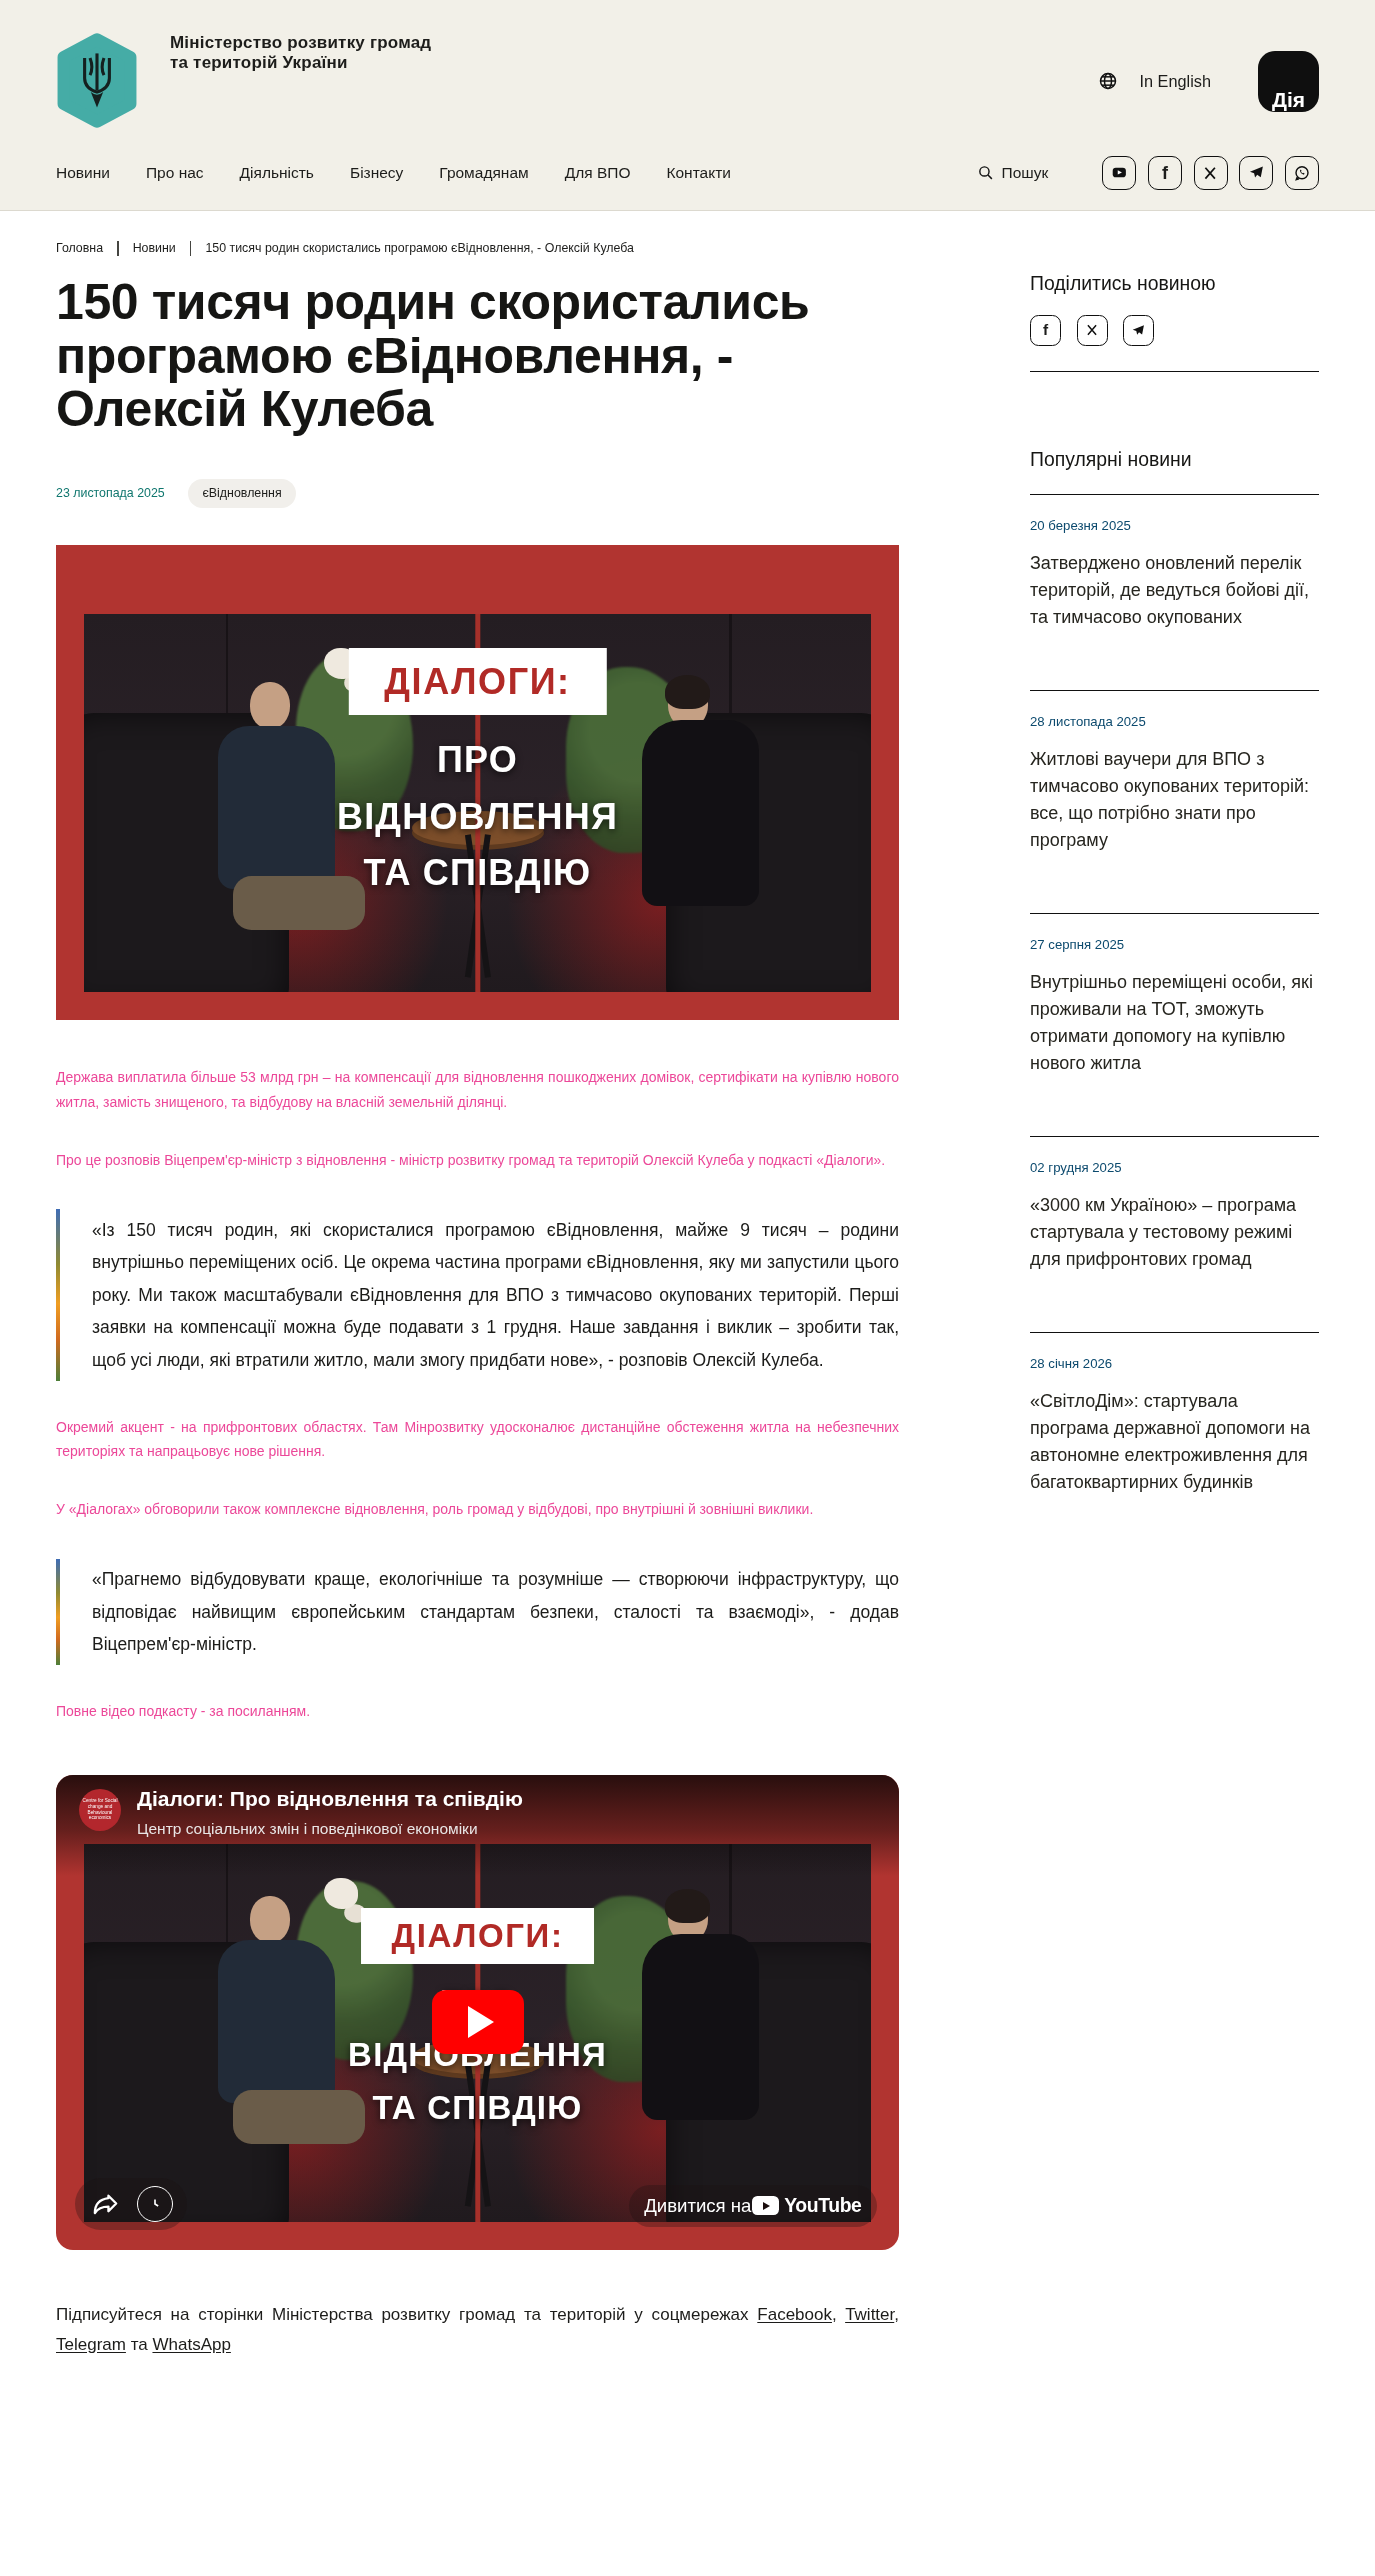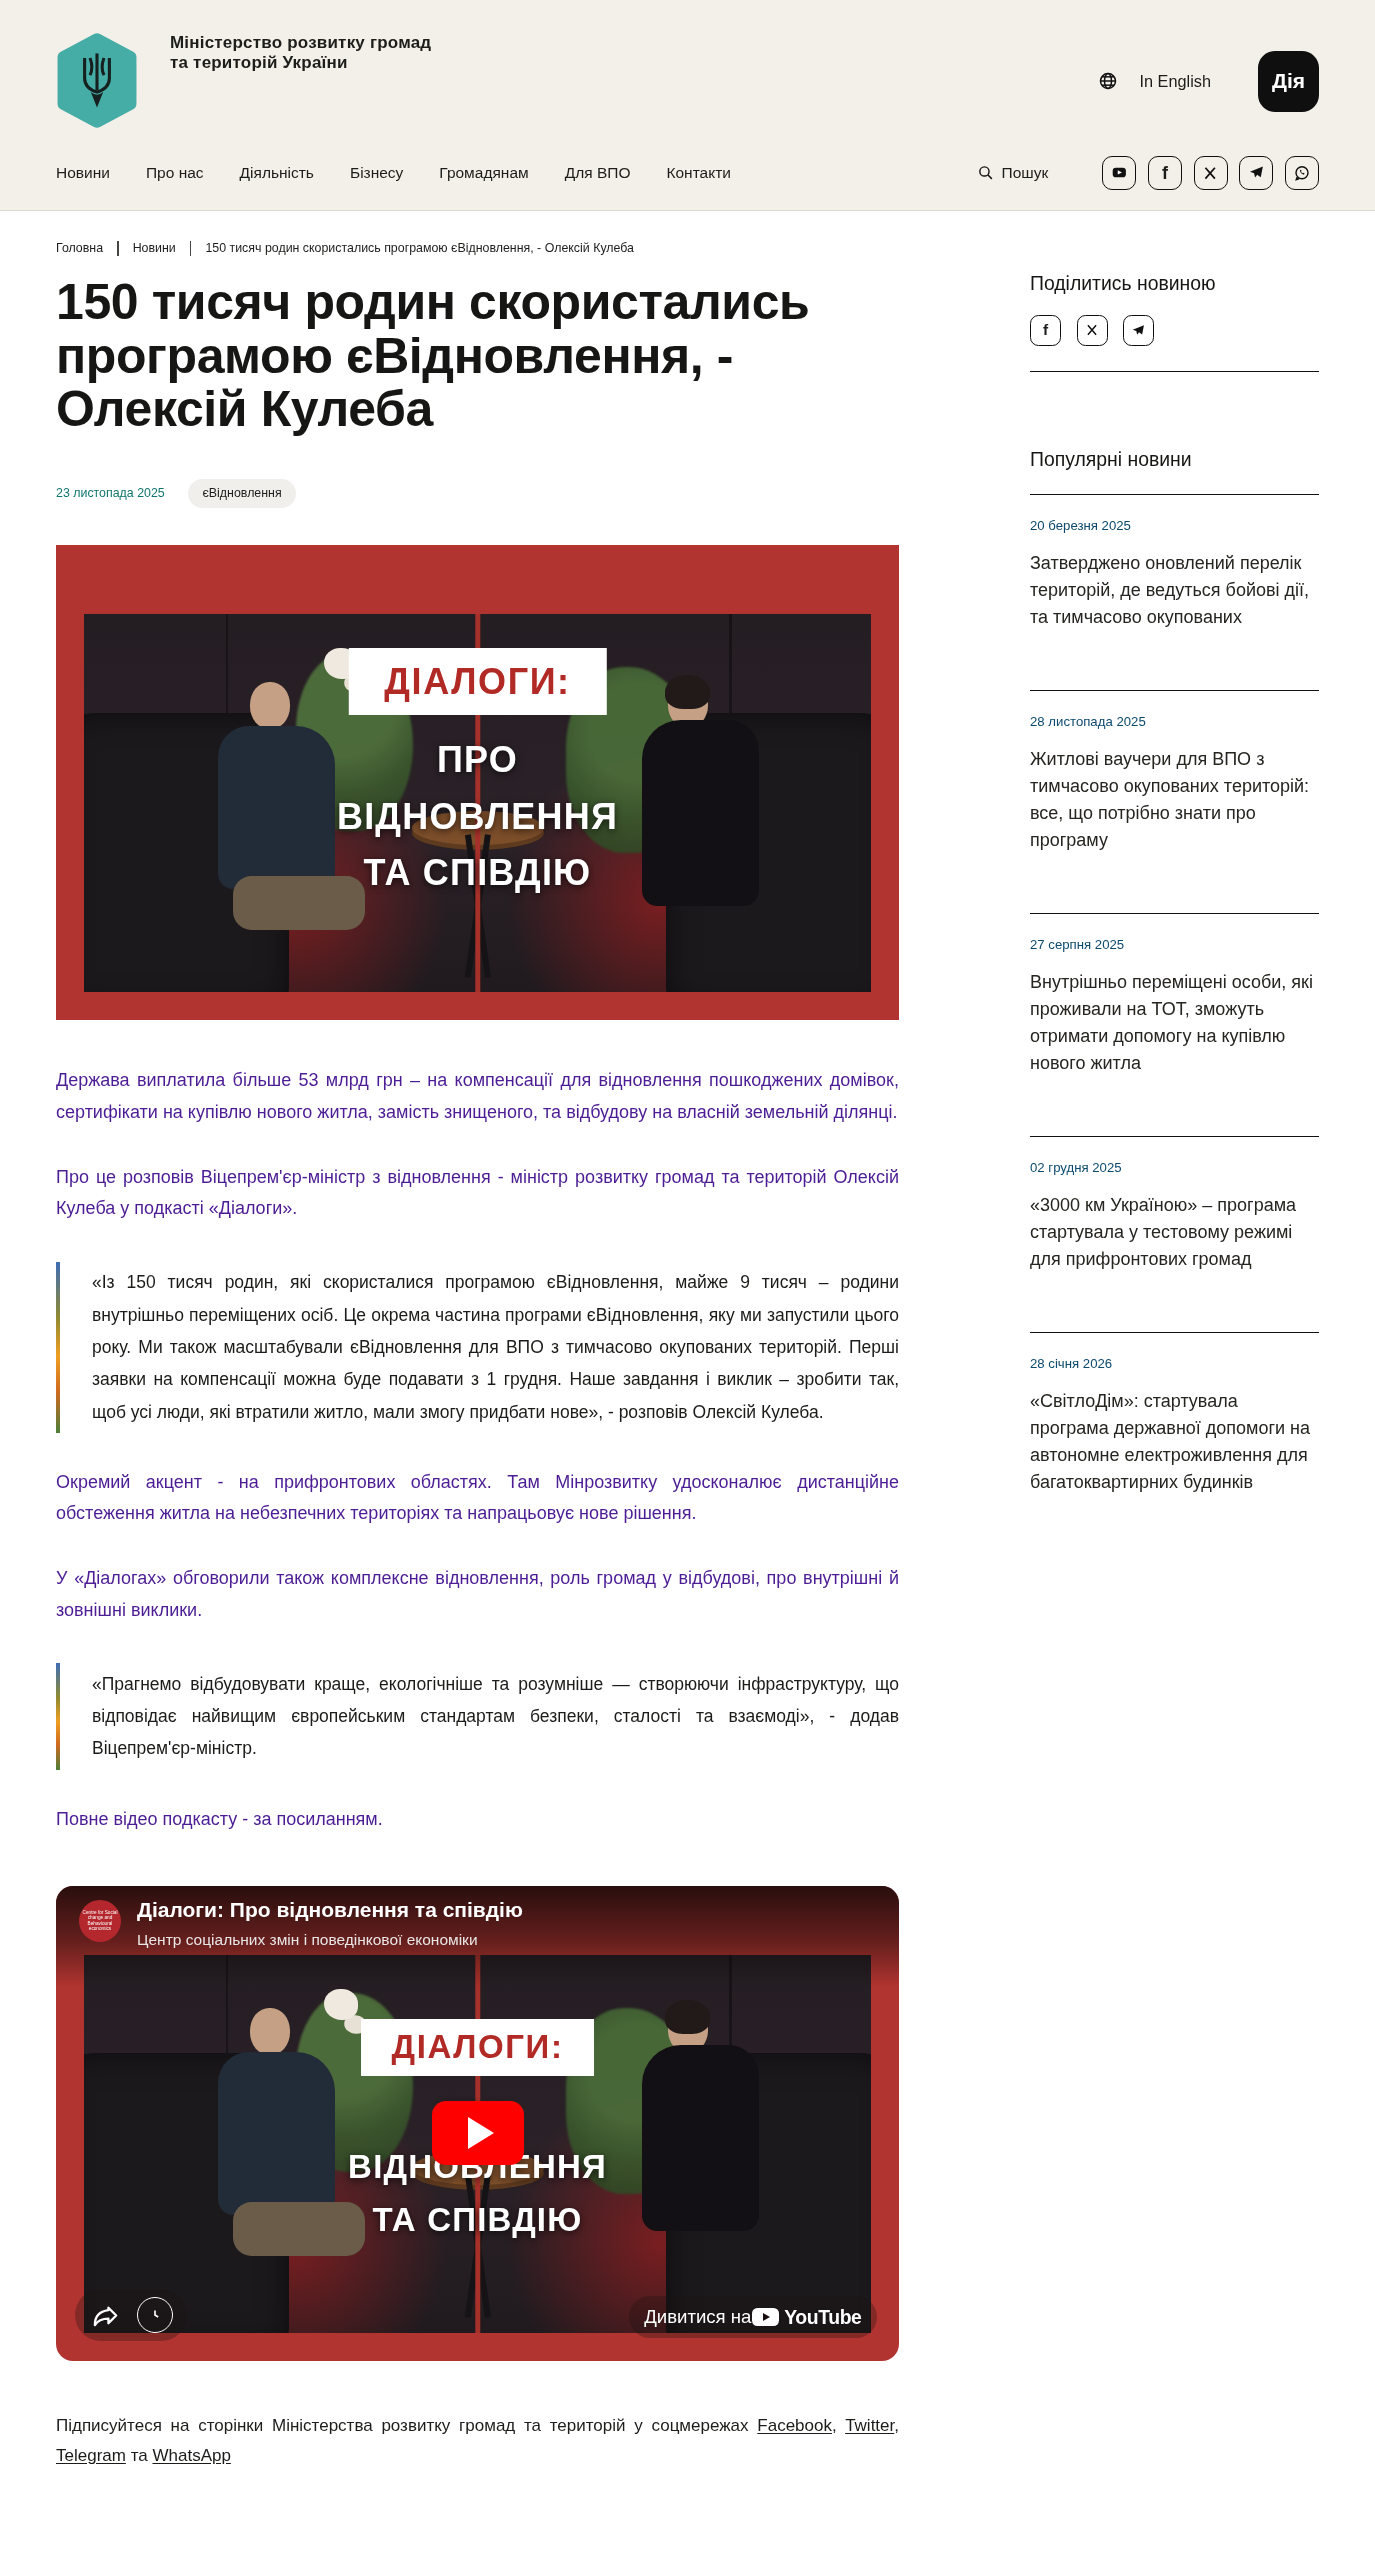--- a/index.html
+++ b/index.html
@@ -10,21 +10,21 @@
   
   .header { background:#f2f0e8; padding:0 56px; border-bottom:0.8px solid #dcd9cf; }
   .header-top { display:flex; align-items:center; padding:33px 0 6.2px; }
   .logo { display:flex; align-items:flex-start; gap:32px; }
   .logo-mark { width:82px; height:96px; flex:0 0 auto; }
   .ministry-name { font-size:17px; font-weight:700; line-height:1.2; max-width:272px; letter-spacing:0.2px; }
   .header-right { margin-left:auto; display:flex; align-items:center; gap:47px; }
   .lang-switch { display:flex; align-items:center; gap:21px; font-size:16.3px; cursor:pointer; }
   .globe { width:20px; height:20px; }
   .diia-badge { width:61px; height:61px; background:#0f0f0f; color:#fff; border-radius:17px;
-    display:flex; align-items:center; justify-content:center; font-size:21px; font-weight:700; cursor:pointer; }
+    display:flex; align-items:flex-end; justify-content:center; font-size:21px; font-weight:700; cursor:pointer; }
 
   .header-nav { display:flex; align-items:center; height:75px; }
   .nav-item { font-size:15.5px; margin-right:36px; cursor:pointer; white-space:nowrap; }
   .nav-search { margin-left:auto; display:flex; align-items:center; gap:7.8px; font-size:15.5px; cursor:pointer; margin-right:54px; }
   .search-glyph { width:17px; height:17px; }
   .header-socials { display:flex; gap:11.7px; }
   .icon-btn { width:34px; height:34px; border:1.9px solid #101010; border-radius:10px;
     display:flex; align-items:center; justify-content:center; cursor:pointer; background:transparent; }
   .icon-btn svg { display:block; }
   .icon-letter { font-size:18px; font-weight:700; line-height:1; }
@@ -70,21 +70,21 @@
   .table-leg.t2 { transform:translateX(-50%) rotate(-8deg); }
   .mid-line { position:absolute; left:50%; top:0; bottom:0; width:5.4px; transform:translateX(-50%); background:#a6302a; z-index:4; }
   .badge-box { position:absolute; left:50%; transform:translateX(-50%); background:#fff; padding:12.4px 36px; z-index:5; }
   .badge-text { color:#b12a26; font-size:36px; font-weight:700; letter-spacing:1.6px; white-space:nowrap; }
   .caption { position:absolute; left:50%; transform:translateX(-50%); z-index:5; color:#fff; font-size:36px;
     font-weight:700; letter-spacing:1.2px; white-space:nowrap; text-shadow:0 1.6px 7.8px rgba(0,0,0,.65); }
   .hero-thumb .badge-box { top:9%; }
   .hero-thumb .cap1 { top:33%; } .hero-thumb .cap2 { top:48%; } .hero-thumb .cap3 { top:63%; }
 
   
-  .article-body p.bodytext { font-size:18px; line-height:1.74; text-align:justify; margin-top:34px; color:#4c1d95; }
+  .article-body p.bodytext { font-size:14px; line-height:1.74; text-align:justify; margin-top:34px; color:#ec4899; }
   .article-body p.first { margin-top:45px; }
   blockquote.quote { position:relative; margin-top:37px; padding:4.7px 0 4.7px 36px; font-size:17.5px; line-height:1.85; text-align:justify; color:#1c1c1a; }
   blockquote.quote::before { content:""; position:absolute; left:0; top:0; bottom:0; width:3.9px;
     background:linear-gradient(180deg,#3f6db5 0%,#8f8a33 32%,#f09e22 55%,#d06a20 76%,#4d7f39 100%); }
   .inline-link { color:#1c1c1a; text-decoration:underline; text-underline-offset:2.3px; cursor:pointer; }
 
   
   .video-wrap { margin-top:51px; }
   .video-thumb { height:475px; border-radius:17px; }
   .video-thumb .badge-box { top:17%; padding:9.3px 31px; }

